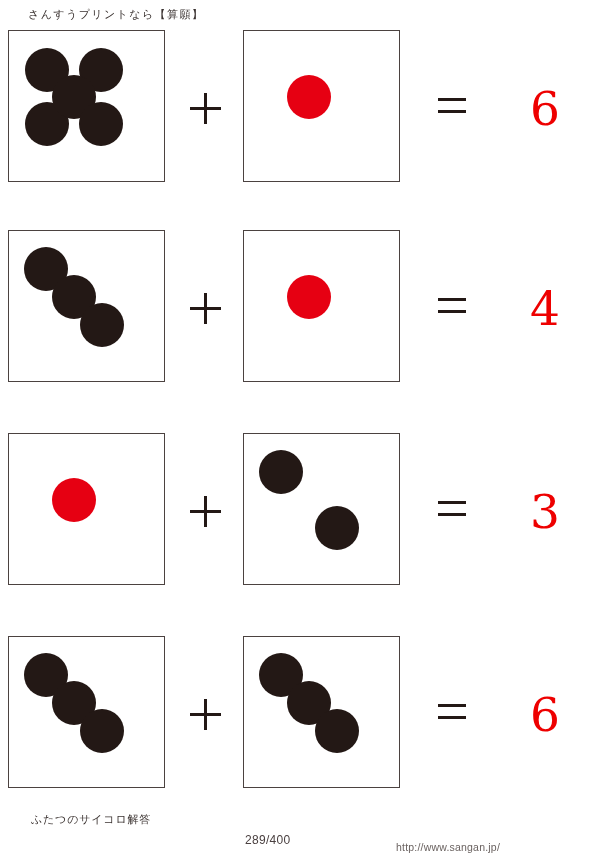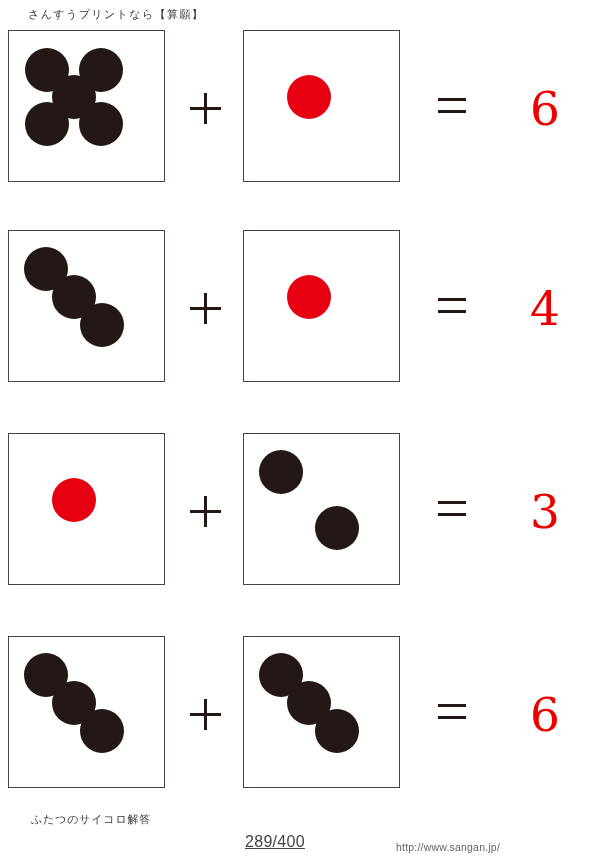--- a/index.html
+++ b/index.html
@@ -114,26 +114,25 @@
     font-size: 11px;
     letter-spacing: 0.8px;
     color: #3a3230;
     font-family: "DejaVu Sans", "Liberation Sans", sans-serif;
     white-space: nowrap;
   }
   .footer-page {
     position: absolute;
     left: 245px;
     top: 833px;
-    font-size: 16px;
+    font-size: 12px;
     color: #4a4040;
     letter-spacing: 0.3px;
     font-family: "Liberation Sans", sans-serif;
     white-space: nowrap;
-    text-decoration: underline;
   }
   .footer-copy {
     position: absolute;
     left: 334px;
     top: 826px;
     font-size: 10.5px;
     color: #6a6260;
     letter-spacing: 0.2px;
     font-family: "Liberation Sans", sans-serif;
     white-space: nowrap;

